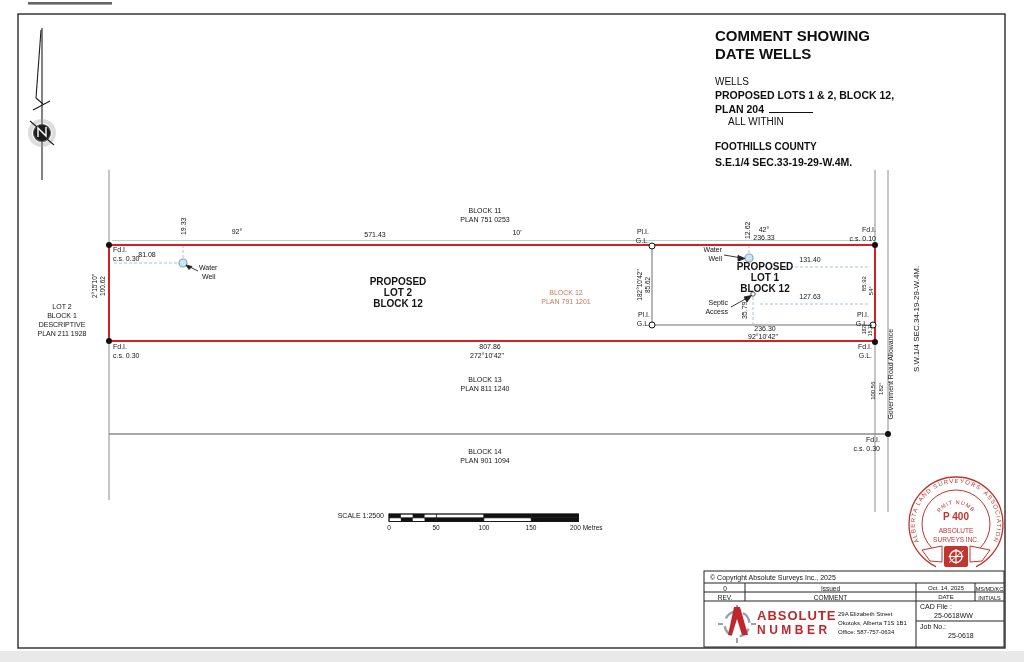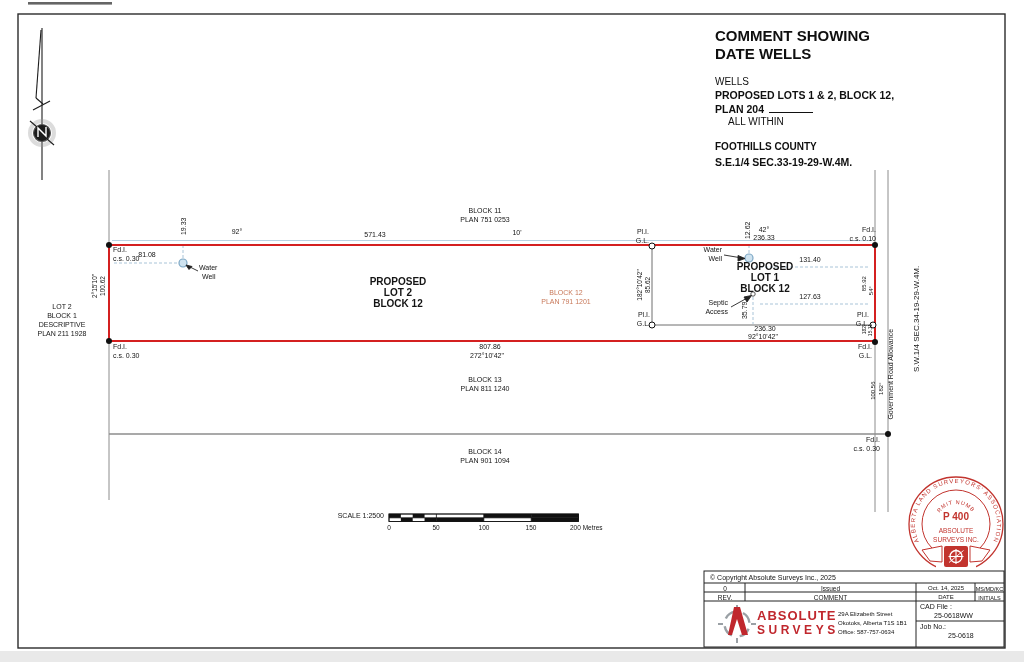--- a/index.html
+++ b/index.html
@@ -277,21 +277,21 @@
   <div class="lbl c" style="left:745px;top:585px;width:171px;font-size:6.5px;">Issued</div>
   <div class="lbl c" style="left:917px;top:585px;width:58px;font-size:6px;">Oct. 14, 2025</div>
   <div class="lbl c" style="left:975px;top:585.5px;width:29px;font-size:5.5px;">MS/MD/KC</div>
 
   <div class="lbl c" style="left:705px;top:594px;width:40px;font-size:6.5px;">REV.</div>
   <div class="lbl c" style="left:745px;top:594px;width:171px;font-size:6.5px;">COMMENT</div>
   <div class="lbl c" style="left:917px;top:594px;width:58px;font-size:6px;">DATE</div>
   <div class="lbl c" style="left:975px;top:594.5px;width:29px;font-size:5.5px;">INITIALS</div>
 
   <div class="lbl b" style="left:757px;top:608px;font-size:13px;letter-spacing:1px;color:#c0272d;">ABSOLUTE</div>
-  <div class="lbl" style="left:757px;top:623px;font-size:12px;letter-spacing:3.5px;color:#c0272d;font-weight:600;">SURVEYS</div>
+  <div class="lbl" style="left:757px;top:623px;font-size:12px;letter-spacing:3.5px;color:#c0272d;font-weight:600;">NUMBER</div>
   <div class="lbl" style="left:838px;top:611px;font-size:6px;">29A Elizabeth Street</div>
   <div class="lbl" style="left:838px;top:620px;font-size:6px;">Okotoks, Alberta  T1S 1B1</div>
   <div class="lbl" style="left:838px;top:629px;font-size:6px;">Office: 587-757-0634</div>
 
   <div class="lbl" style="left:920px;top:603px;">CAD File :</div>
   <div class="lbl" style="left:934px;top:612px;">25-0618WW</div>
   <div class="lbl" style="left:920px;top:623px;">Job No.:</div>
   <div class="lbl" style="left:948px;top:632px;">25-0618</div>
 
   <div class="bottomband"></div>

